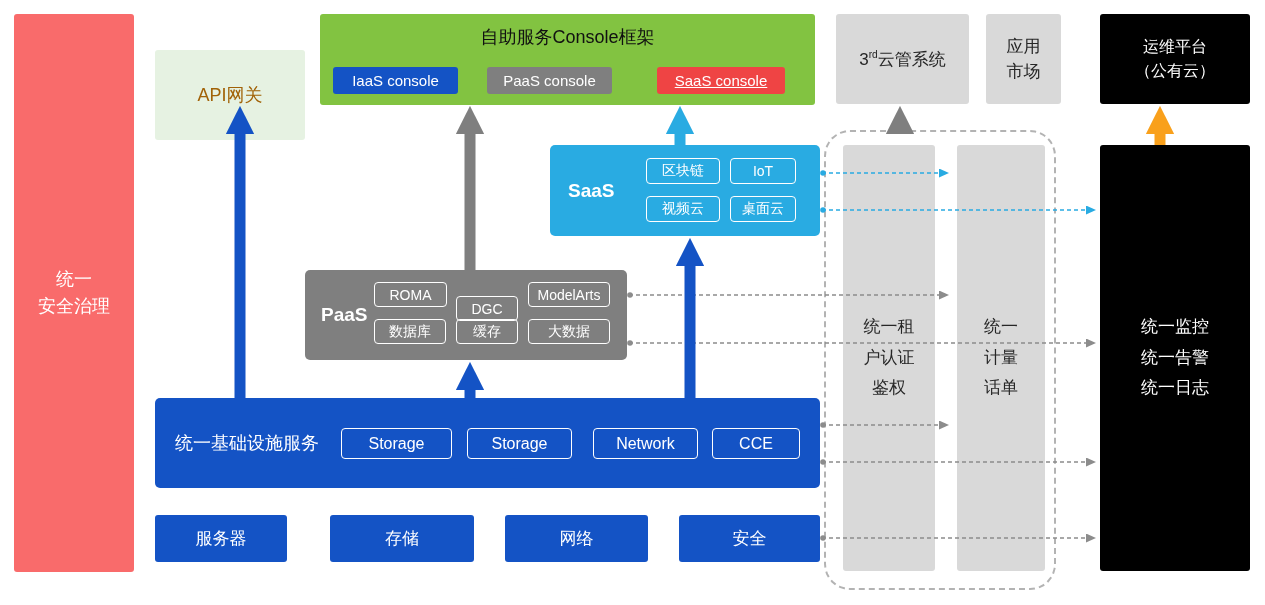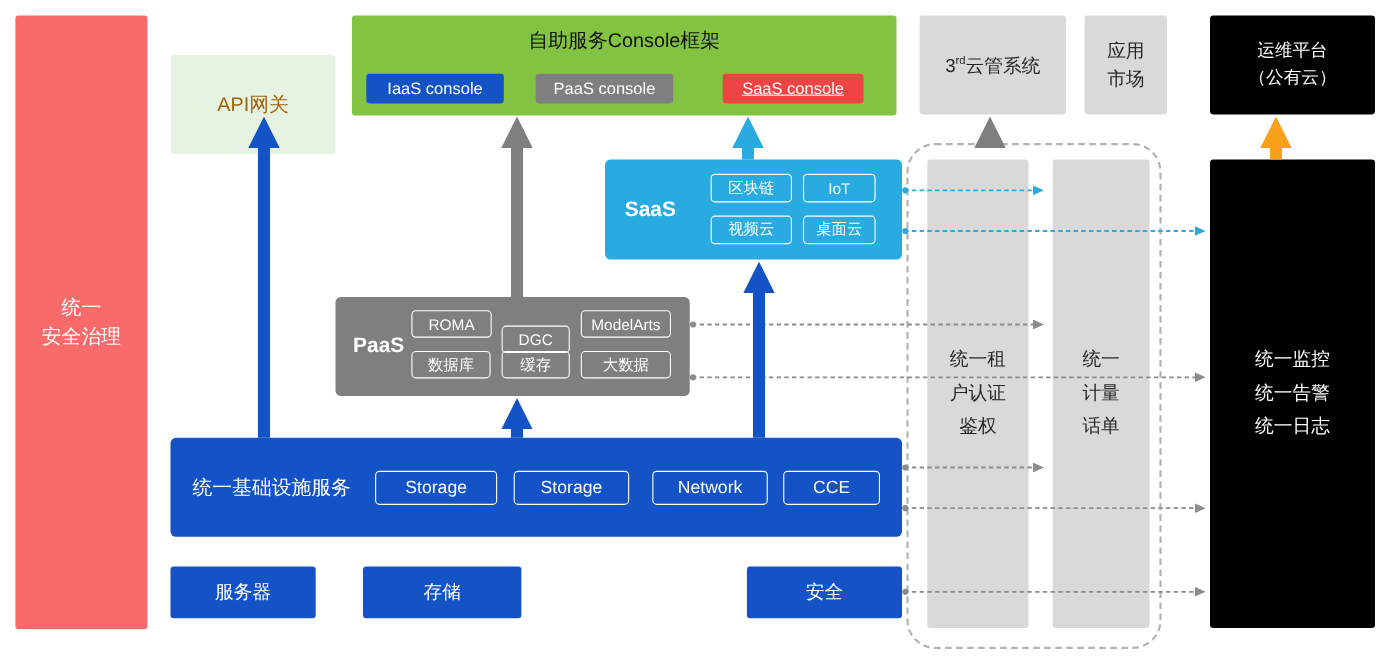--- a/index.html
+++ b/index.html
@@ -93,20 +93,21 @@
   <div class="panel blue-p" style="left:155px;top:398px;width:665px;height:90px;">
     <span class="iaas-label" style="left:20px;">统一基础设施服务</span>
     <div class="chip-lg" style="left:186px;top:30px;width:111px;">Storage</div>
     <div class="chip-lg" style="left:312px;top:30px;width:105px;">Storage</div>
     <div class="chip-lg" style="left:438px;top:30px;width:105px;">Network</div>
     <div class="chip-lg" style="left:557px;top:30px;width:88px;">CCE</div>
   </div>
 
   <div class="box blue" style="left:155px;top:515px;width:132px;height:47px;">服务器</div>
   <div class="box blue" style="left:330px;top:515px;width:144px;height:47px;text-align:right;">存储</div>
+  <div class="box blue" style="left:505px;top:515px;width:143px;height:47px;">网络</div>
   <div class="box blue" style="left:679px;top:515px;width:141px;height:47px;">安全</div>
 
   <div class="dashed-wrap" style="left:824px;top:130px;width:232px;height:460px;"></div>
 
   <div class="box lgray bars" style="left:843px;top:145px;width:92px;height:426px;">
     <span class="bars">统一租
 户认证
 鉴权</span>
   </div>
   <div class="box lgray bars" style="left:957px;top:145px;width:88px;height:426px;">

